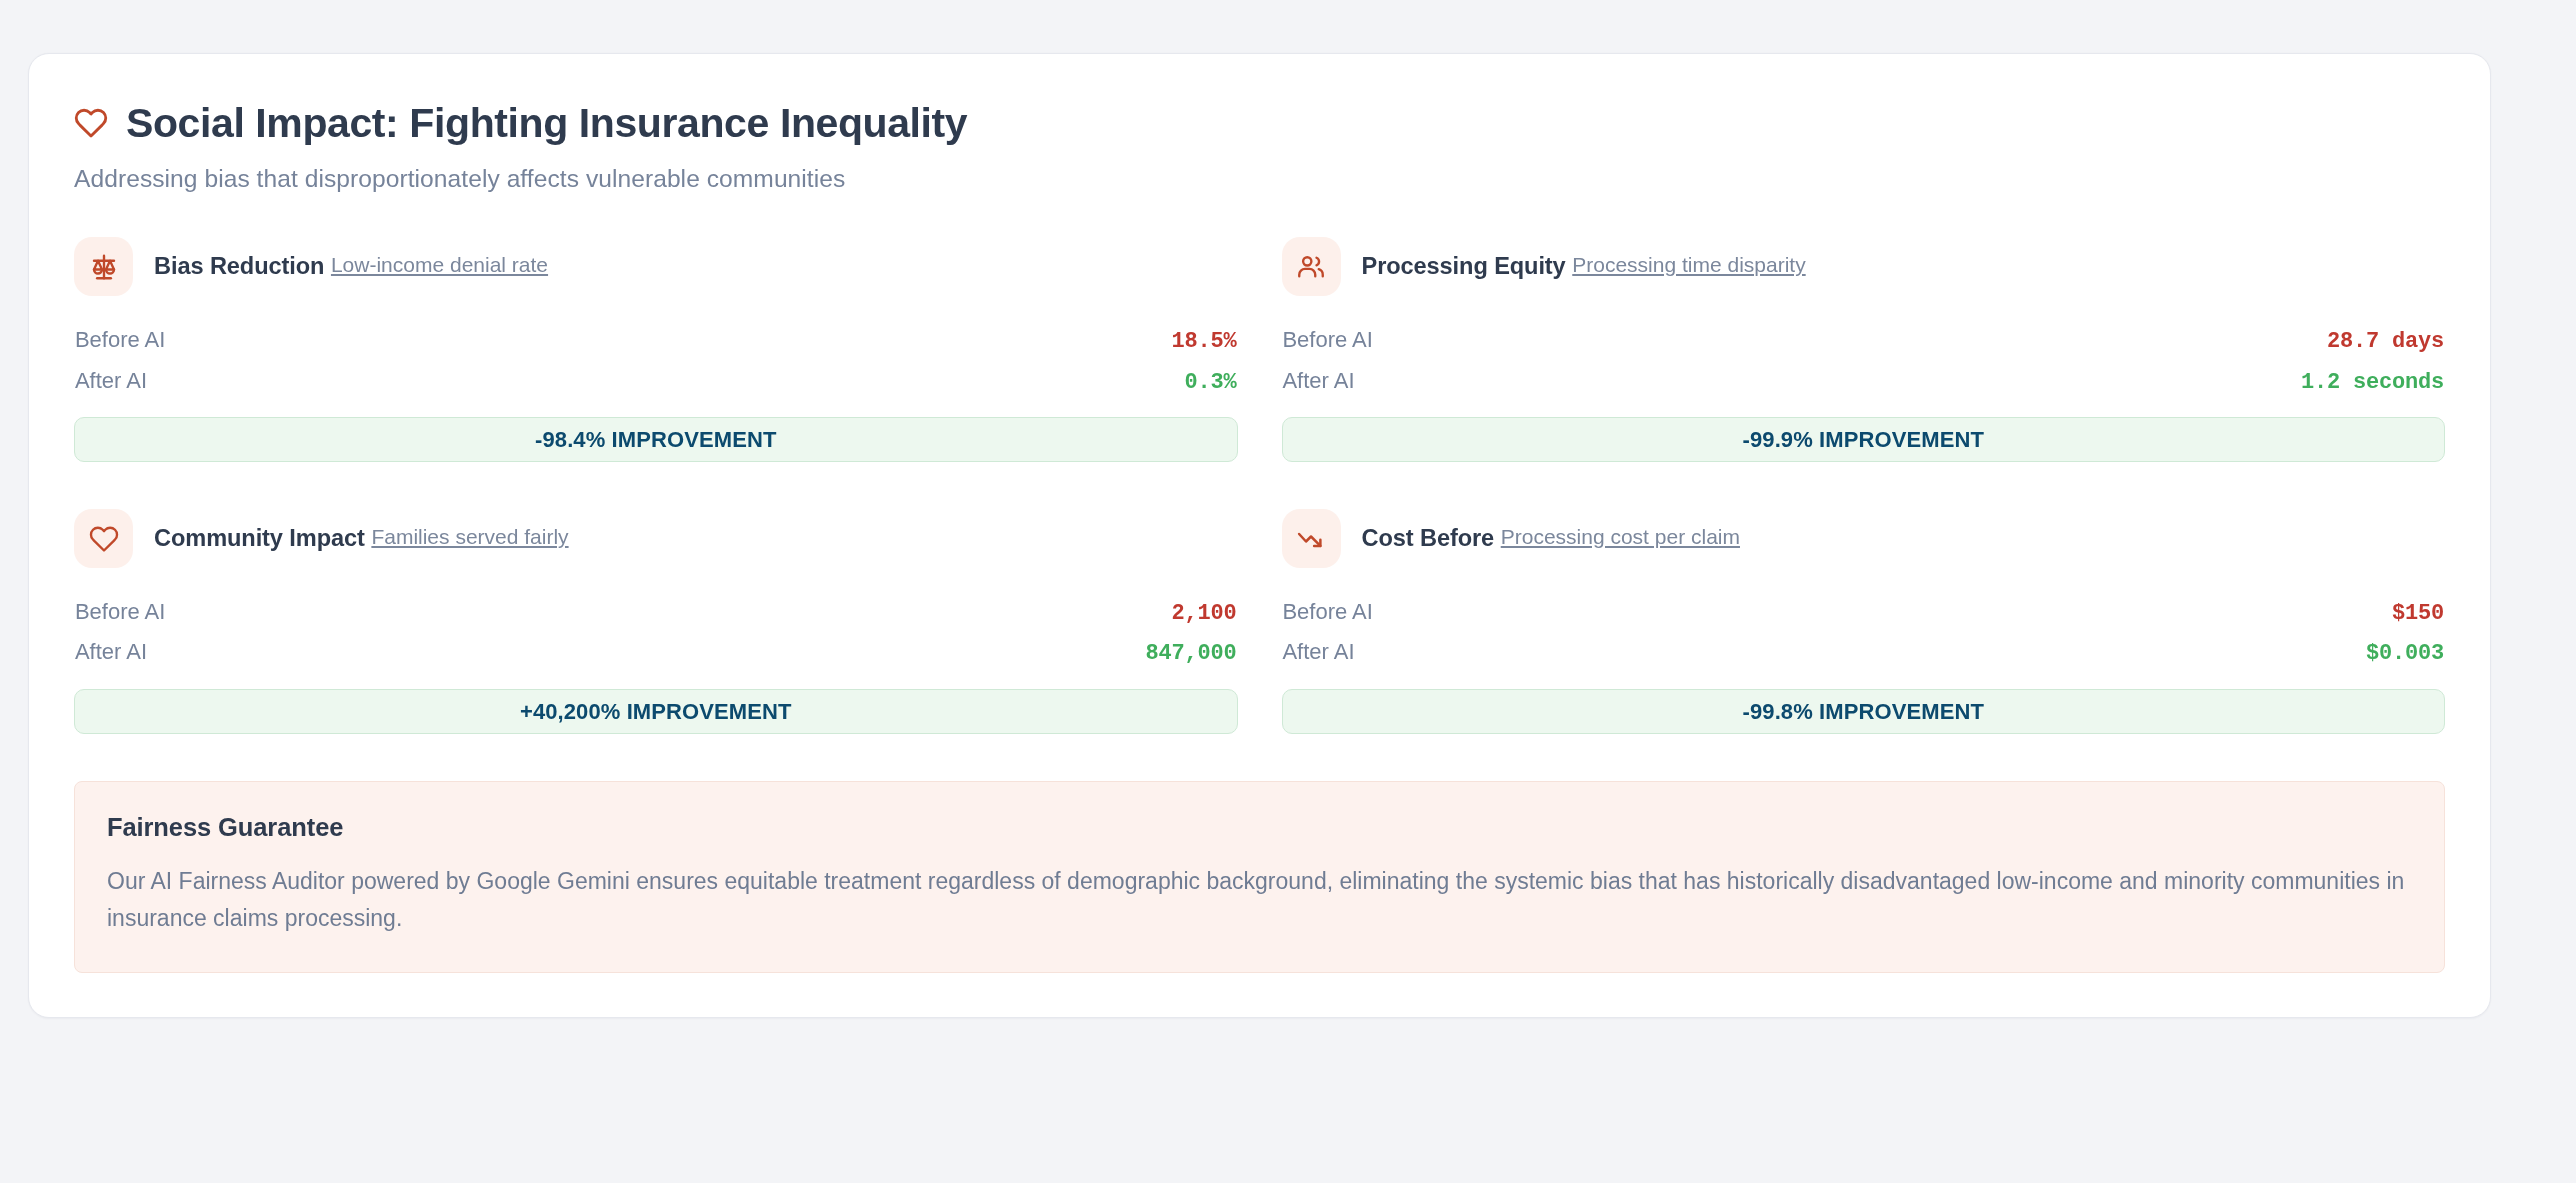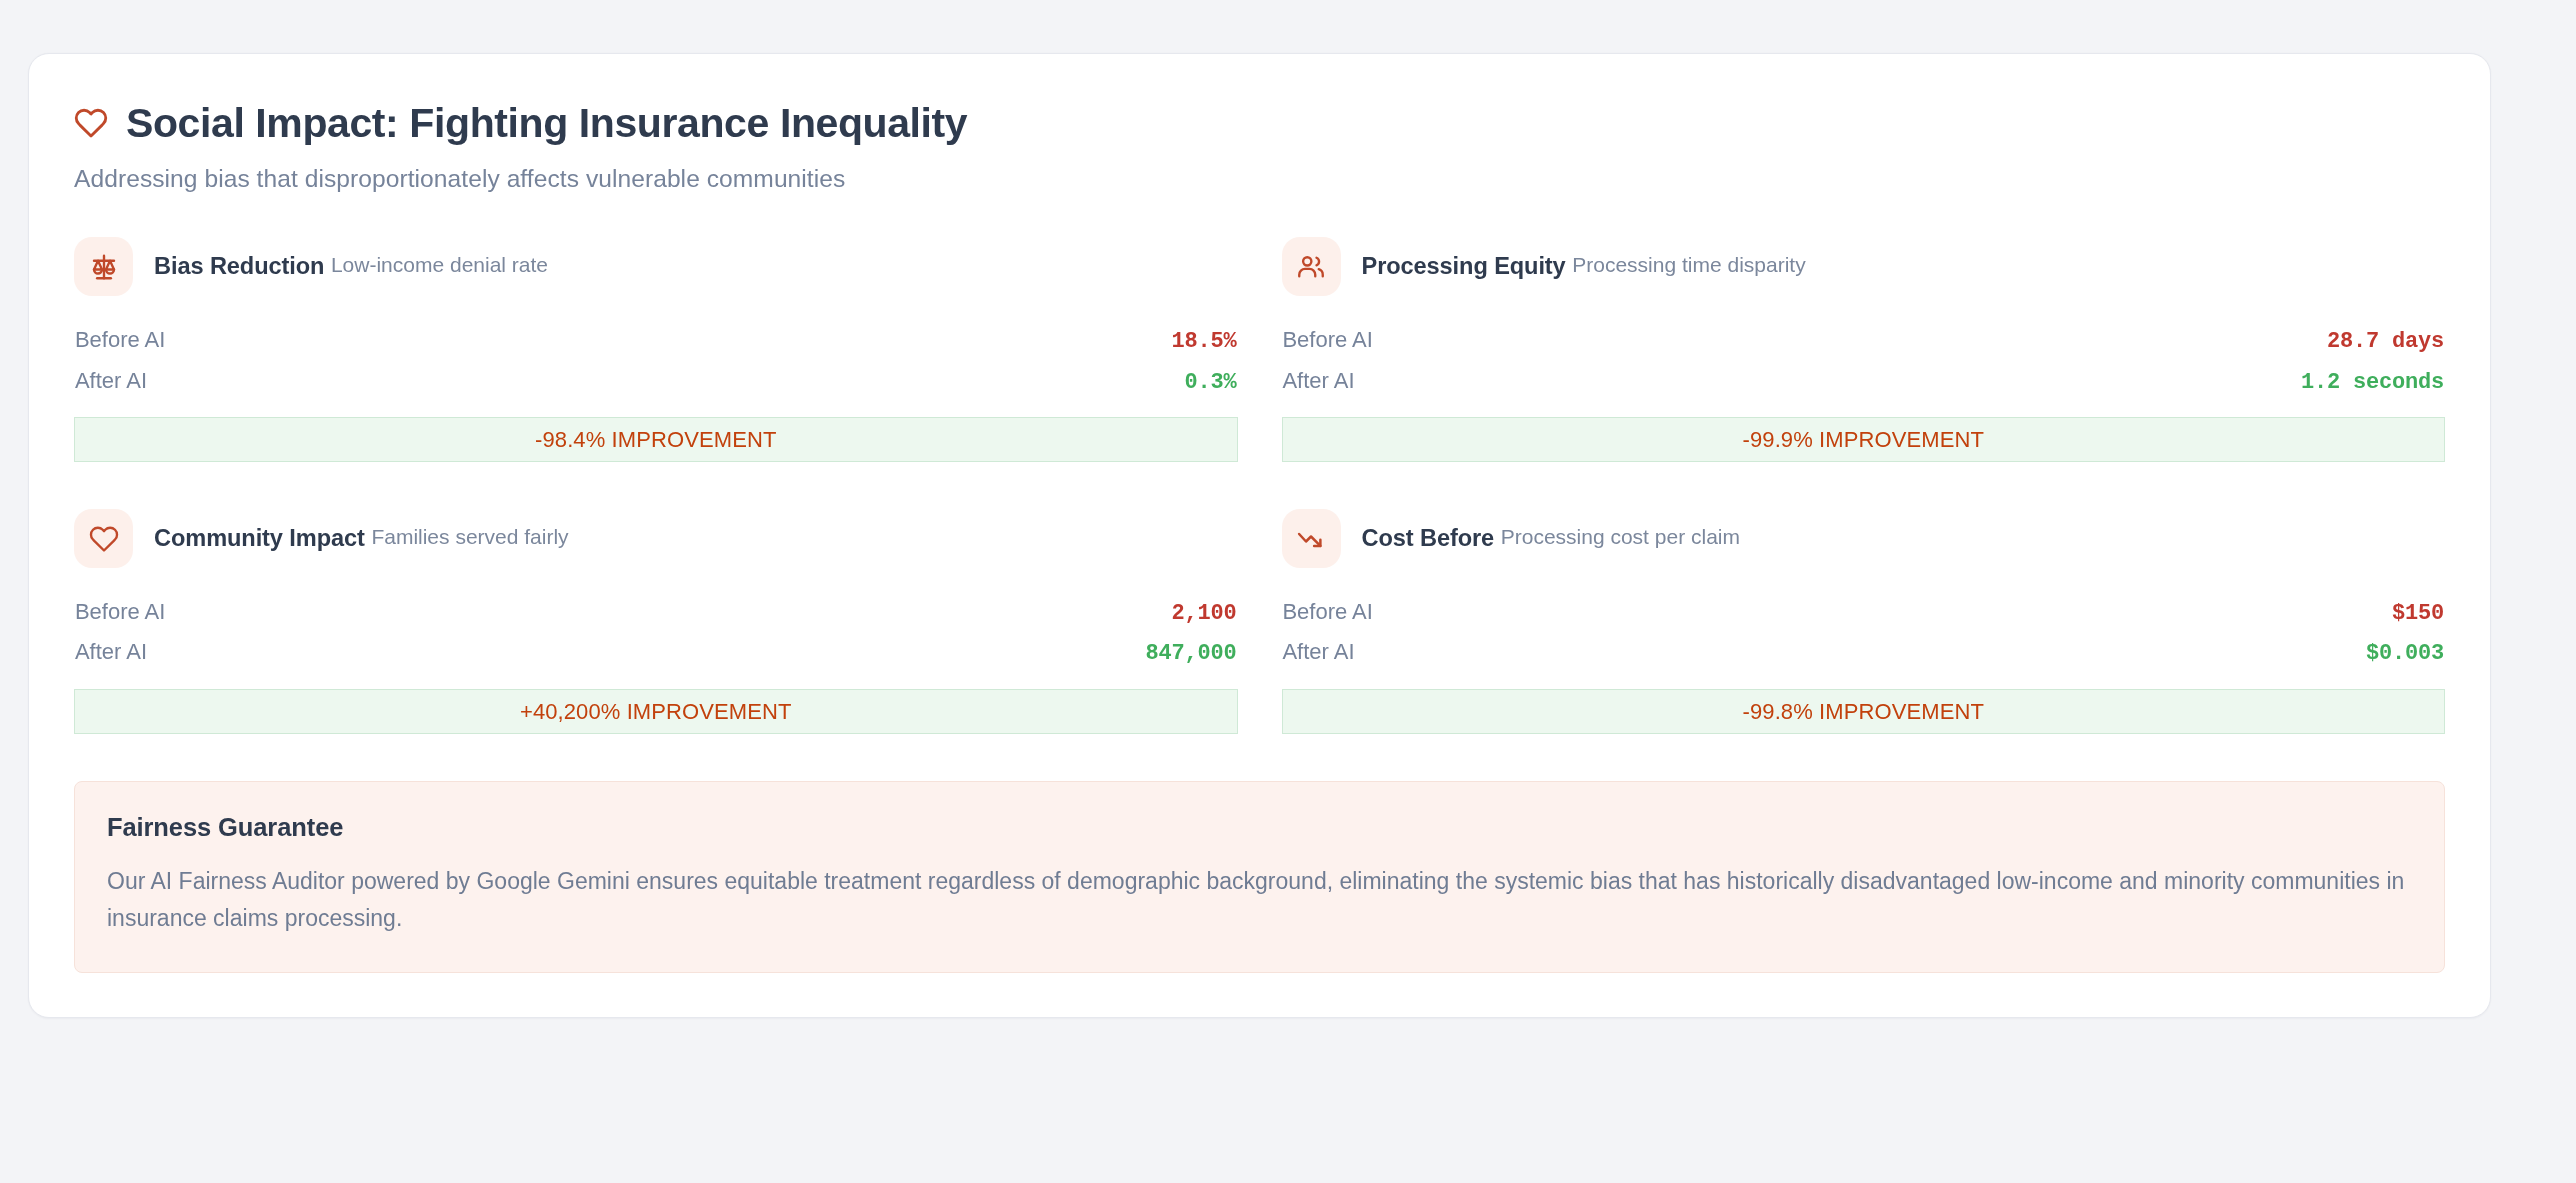--- a/index.html
+++ b/index.html
@@ -82,20 +82,21 @@
     font-weight: 700;
     color: #2f3b4e;
     letter-spacing: -0.1px;
     line-height: 1.05;
   }
   .metric-desc {
     font-size: 21px;
     color: #7b879c;
     font-weight: 400;
     line-height: 1.05;
+    text-decoration: underline;
   }
 
   .metric-rows { margin-top: 24.6px; }
 
   .metric-row {
     display: flex;
     align-items: baseline;
     justify-content: space-between;
     padding: 6.6px 0.9px;
   }
@@ -111,27 +112,27 @@
     letter-spacing: -0.2px;
   }
   .row-value.before { color: #c0392f; }
   .row-value.after  { color: #3fae5c; }
 
   .improvement-badge {
     margin-top: 16px;
     height: 45px;
     border: 1.9px solid #cfe9d6;
     background: #edf8ef;
-    border-radius: 0;
+    border-radius: 10px;
     display: flex;
     align-items: center;
     justify-content: center;
     font-size: 22px;
-    font-weight: 400;
-    color: #c2410c;
+    font-weight: 700;
+    color: #0c4a6e;
     letter-spacing: 0.1px;
   }
 
   
   .fairness {
     margin-top: 47px;
     background: #fdf2ee;
     border: 1.9px solid #f6e2da;
     border-radius: 8px;
     padding: 31px 32px 34px 32px;

